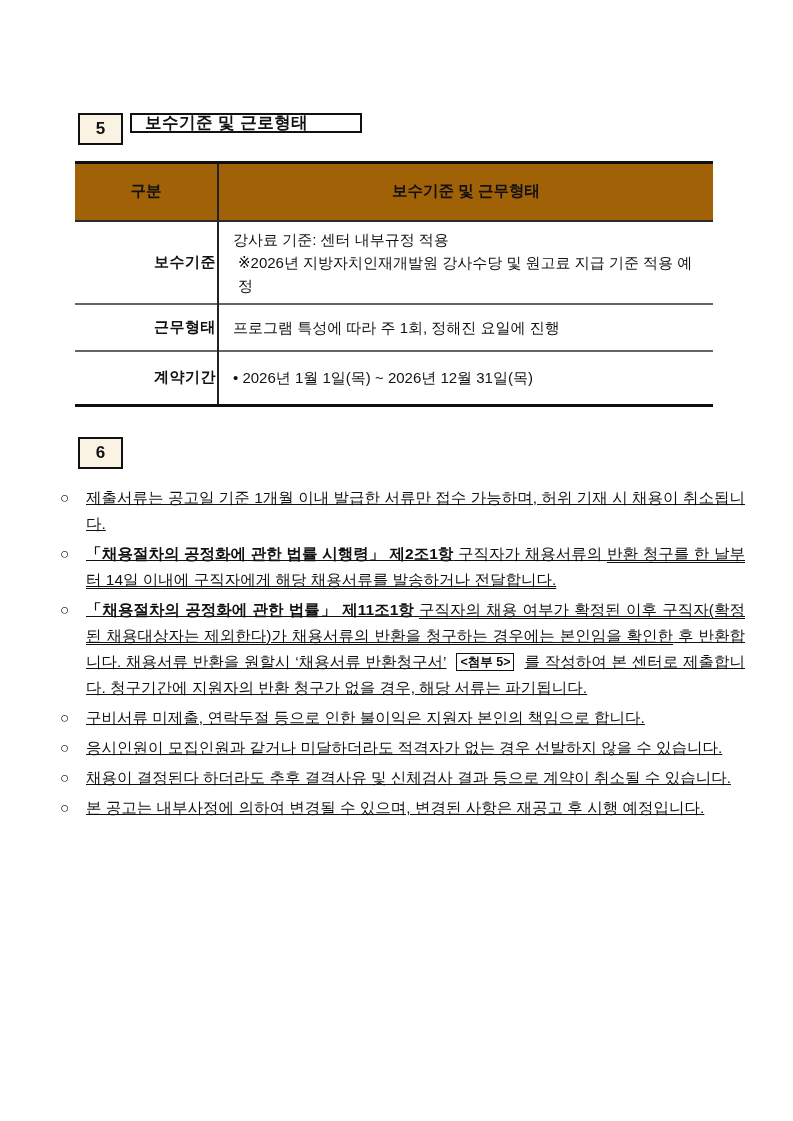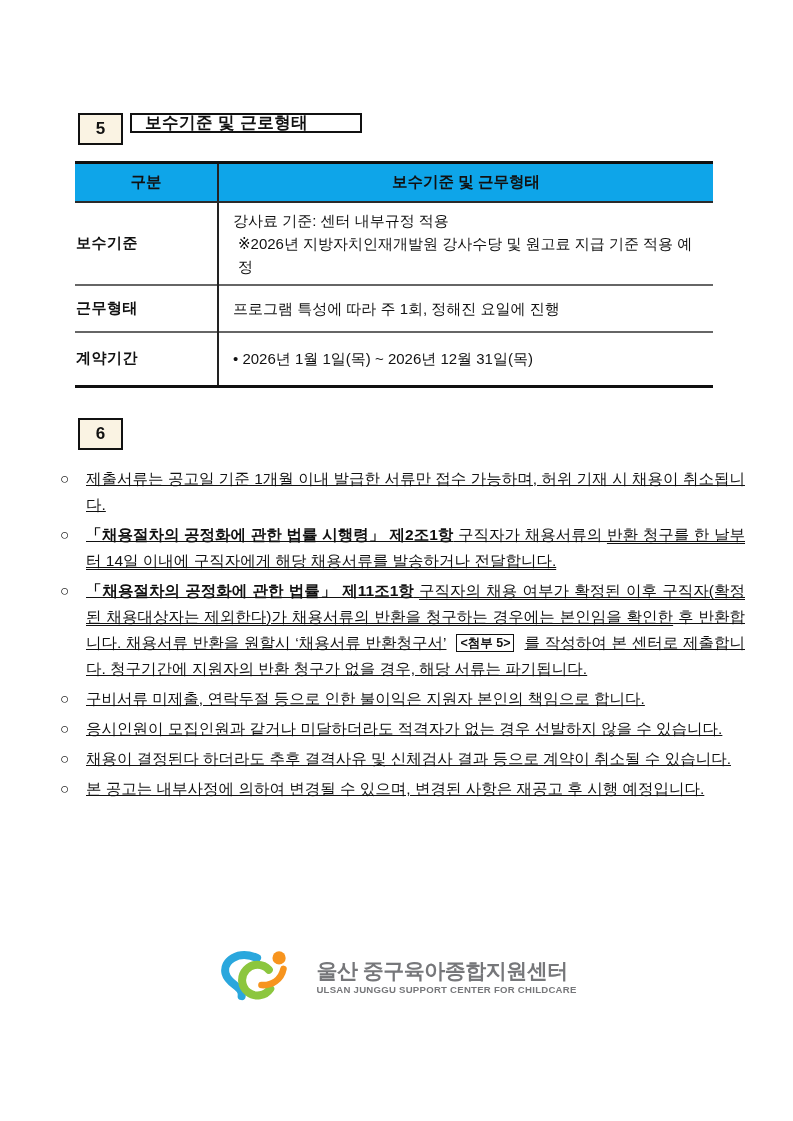--- a/index.html
+++ b/index.html
@@ -34,30 +34,30 @@
   table.pay-table {
     border-collapse: collapse;
     margin: 16px 0 0 75px;
     width: 638px;
     table-layout: fixed;
     border-top: 3px solid #101010;
     border-bottom: 3px solid #101010;
     font-size: 15px;
   }
   table.pay-table col.c1 { width: 143px; }
-  table.pay-table thead tr { background: #0ea5e9; height: 39px; margin-left: 20px; }
+  table.pay-table thead tr { background: #a16207; height: 58px; margin-left: 20px; }
   table.pay-table thead th {
     font-weight: bold; font-size: 15.5px;
     border-bottom: 2px solid #2b2b2b;
   }
   table.pay-table thead th:first-child,
   table.pay-table tbody th { border-right: 2px solid #222; }
   table.pay-table tbody tr:not(:last-child) { border-bottom: 2px solid #666; }
   table.pay-table tbody th {
-    font-weight: bold; text-align: left; font-size: 15px;
+    font-weight: bold; text-align: right; font-size: 15px;
     letter-spacing: 0.5px;
   }
   table.pay-table tbody td {
     padding: 6px 10px 6px 14px;
     line-height: 23px;
     text-align: left;
   }
   table.pay-table tbody tr.r1 { height: 54px; }
   table.pay-table tbody tr.r2 { height: 47px; }
   table.pay-table tbody tr.r3 { height: 55px; }
@@ -175,26 +175,14 @@
     <li>
       <span class="marker">○</span>
       <span class="txt"><span>채용이 결정된다 하더라도 추후 결격사유 및 신체검사 결과 등으로 계약이 취소될 수 있습니다.</span></span>
     </li>
     <li>
       <span class="marker">○</span>
       <span class="txt"><span>본 공고는 내부사정에 의하여 변경될 수 있으며, 변경된 사항은 재공고 후 시행 예정입니다.</span></span>
     </li>
   </ul>
 
-  <div class="logo">
-    <svg class="logo-mark" viewBox="0 0 120 78" xmlns="http://www.w3.org/2000/svg" aria-hidden="true">
-      <path d="M56 13 C30 2 9 17 13 34 C17 50 37 51 35 65" stroke="#2AA7DD" stroke-width="11" fill="none" stroke-linecap="round"></path>
-      <path d="M72 29 A21 21 0 1 0 74 55" stroke="#8CC63E" stroke-width="11" fill="none" stroke-linecap="round"></path>
-      <circle cx="86" cy="13" r="9" fill="#F7941E"></circle>
-      <path d="M92 28 C89 43 76 51 62 50" stroke="#F7941E" stroke-width="9" fill="none" stroke-linecap="round"></path>
-    </svg>
-    <div class="logo-text">
-      <span class="logo-title">울산 중구육아종합지원센터</span>
-      <span class="logo-subtitle">ULSAN JUNGGU SUPPORT CENTER FOR CHILDCARE</span>
-    </div>
-  </div>
 
 </div>
 
 </body></html>

